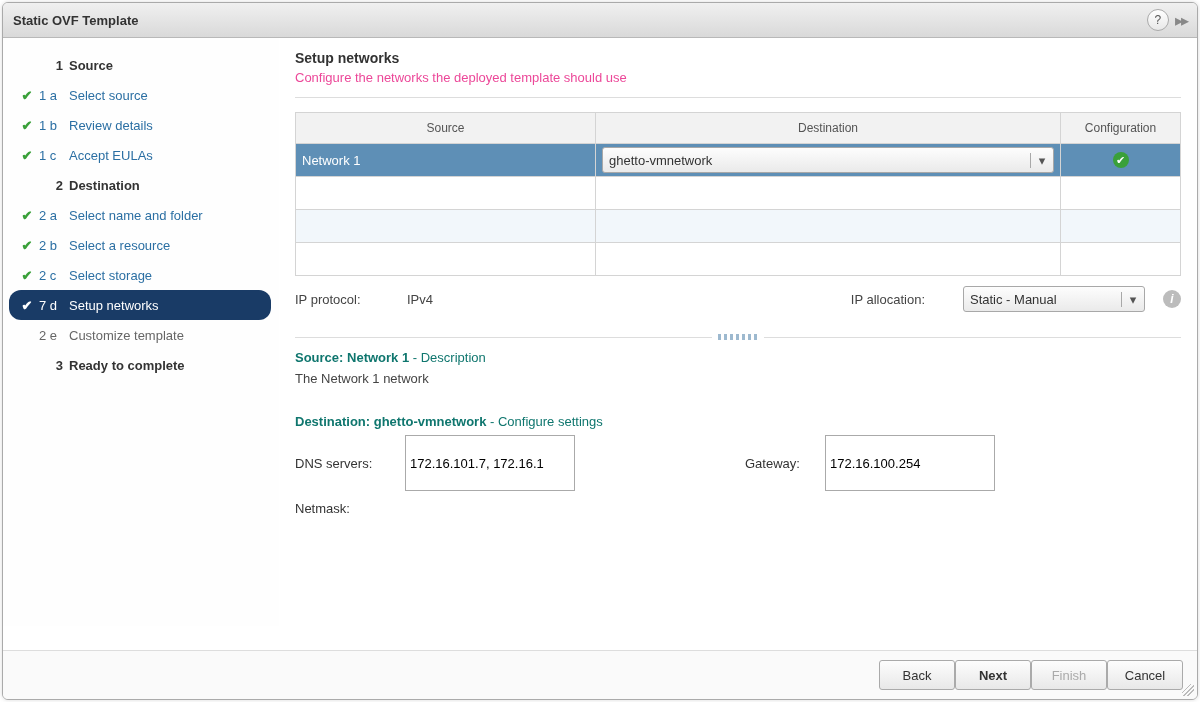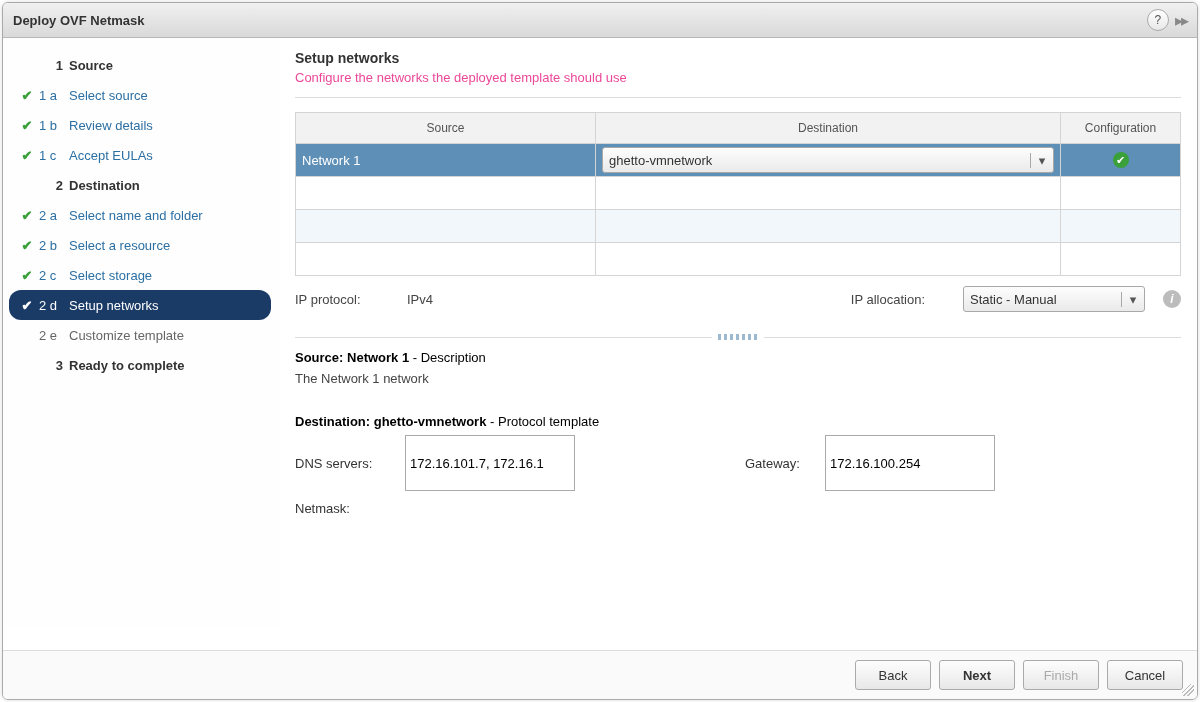--- a/index.html
+++ b/index.html
@@ -185,39 +185,39 @@
     display:flex; align-items:center; margin:22px 0 10px 0;
   }
   .sep::before, .sep::after {
     content:""; flex:1; border-bottom:1px solid #ddd;
   }
   .grip {
     width:40px; height:6px; margin:0 6px;
     background: repeating-linear-gradient(90deg,#9db9cf 0 3px,transparent 3px 6px);
   }
 
-  .section-h { font-weight:bold; color:#000000; margin-bottom:6px; }
+  .section-h { font-weight:bold; color:#0f766e; margin-bottom:6px; }
   .desc-text { color:#444; margin-bottom:28px; }
 
   .form-row { display:flex; align-items:center; margin-bottom:10px; }
   .form-row .fl { width:110px; color:#333; }
   .form-row input[type=text] {
     height:22px; border:1px solid #aaa; padding:16px 4px; width:160px; font-size:13px;
   }
   .form-row .gap2 { width:170px; }
 
   .footer {
     height:48px;
     border-top:1px solid #ddd;
     background:#fafafa;
     display:flex;
     align-items:center;
     justify-content:flex-end;
     padding:0 14px;
-    gap:8px;
+    gap:0;
     margin-top:24px;
   }
   .btn {
     min-width:74px; height:28px;
     border:1px solid #aaa; border-radius:3px;
     background:linear-gradient(#fdfdfd,#e8e8e8);
     color:#333; font-size:13px;
     display:inline-flex; align-items:center; justify-content:center;
   }
   .btn.disabled { color:#aaa;}
@@ -230,21 +230,21 @@
       linear-gradient(135deg,transparent 0 9px,#bbb 9px 10px,transparent 10px 100%),
       linear-gradient(135deg,transparent 0 12px,#bbb 12px 13px,transparent 13px 100%);
   }
 </style>
 </head>
 <body>
 
 <div class="window">
 
   <div class="titlebar">
-    <span class="title">Deploy OVF Netmask</span>
+    <span class="title">Static OVF Template</span>
     <span class="help">?</span>
     <span class="arrows">▸▸</span>
   </div>
 
   <div class="body">
 
     <div class="sidebar">
       <div class="row group">
         <span class="check"></span>
         <span class="num">1</span>
@@ -281,21 +281,21 @@
         <span class="num">2 b</span>
         <span class="label">Select a resource</span>
       </div>
       <div class="row">
         <span class="check">✔</span>
         <span class="num">2 c</span>
         <span class="label">Select storage</span>
       </div>
       <div class="row current">
         <span class="check">✔</span>
-        <span class="num">2 d</span>
+        <span class="num">7 d</span>
         <span class="label">Setup networks</span>
       </div>
       <div class="row future">
         <span class="check"></span>
         <span class="num">2 e</span>
         <span class="label">Customize template</span>
       </div>
 
       <div class="row future group">
         <span class="check"></span>
@@ -368,21 +368,21 @@
       <div class="sep">
           <span class="grip"></span>
         </div>
 
       <div class="section-h">
         <span>Source: </span><span>Network 1</span><span style="font-weight:normal"> - Description</span>
       </div>
       <div class="desc-text">The Network 1 network</div>
 
       <div class="section-h">
-        <span>Destination: </span><span>ghetto-vmnetwork</span><span style="font-weight:normal"> - Protocol template</span>
+        <span>Destination: </span><span>ghetto-vmnetwork</span><span style="font-weight:normal"> - Configure settings</span>
       </div>
 
       <div class="form-row">
         <span class="fl">DNS servers:</span>
         <input type="text" value="172.16.101.7, 172.16.1" style="">
         <span class="gap2"></span>
         <span class="fl" style="width:80px">Gateway:</span>
         <input type="text" value="172.16.100.254" style="">
       </div>
       <div class="form-row">

